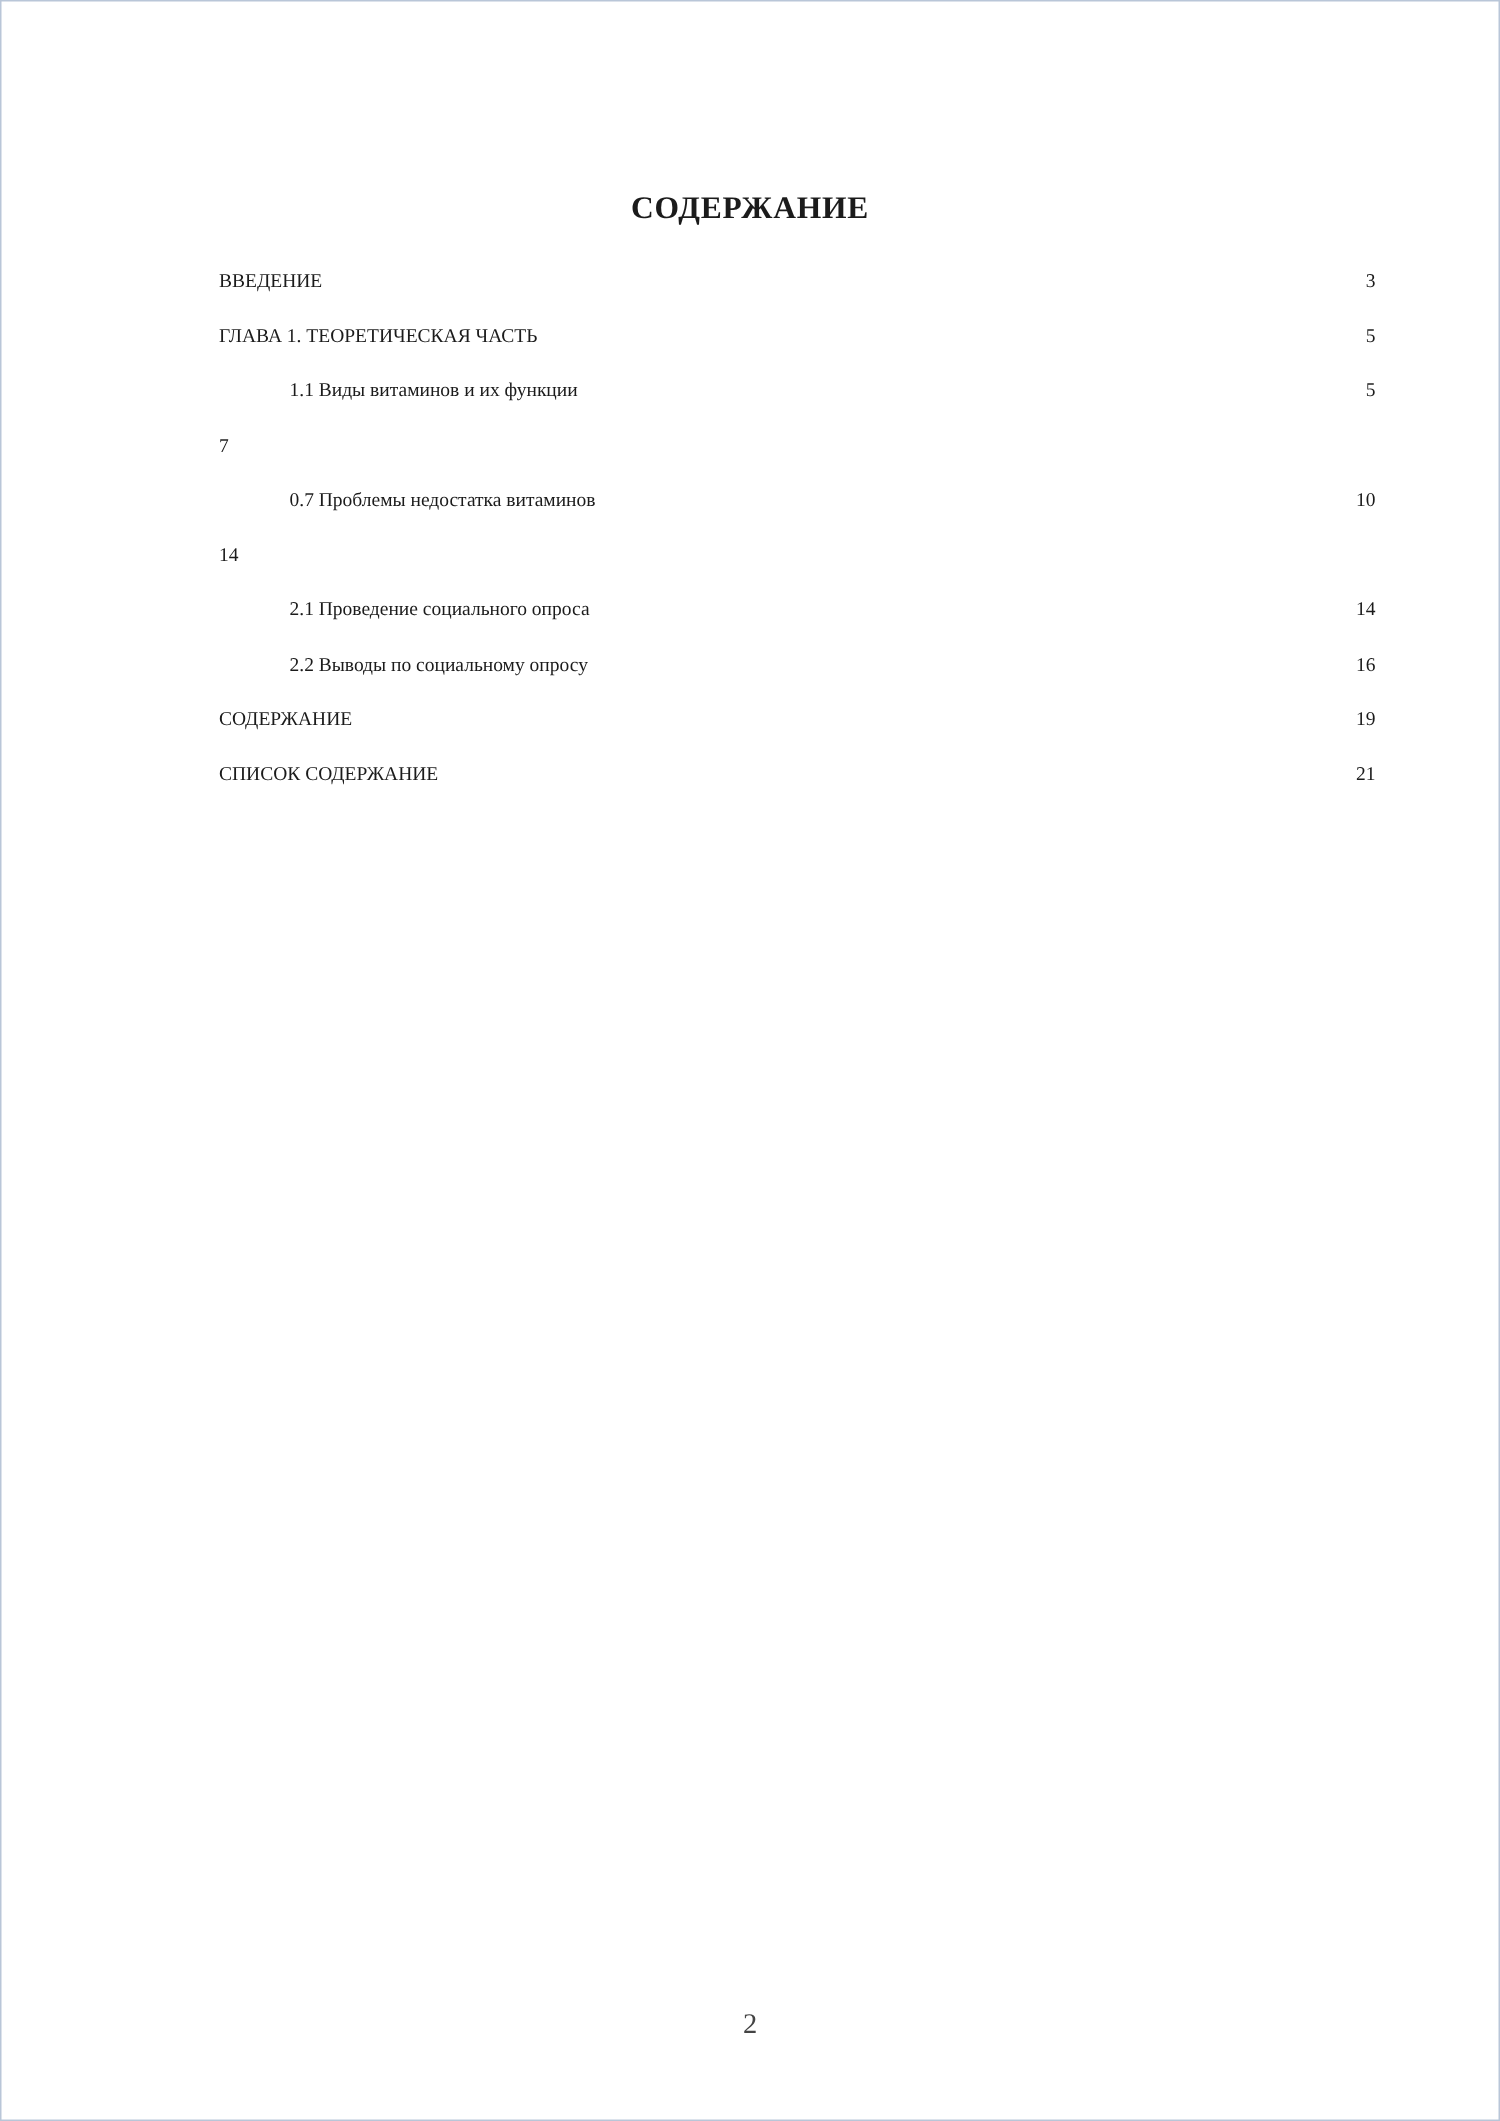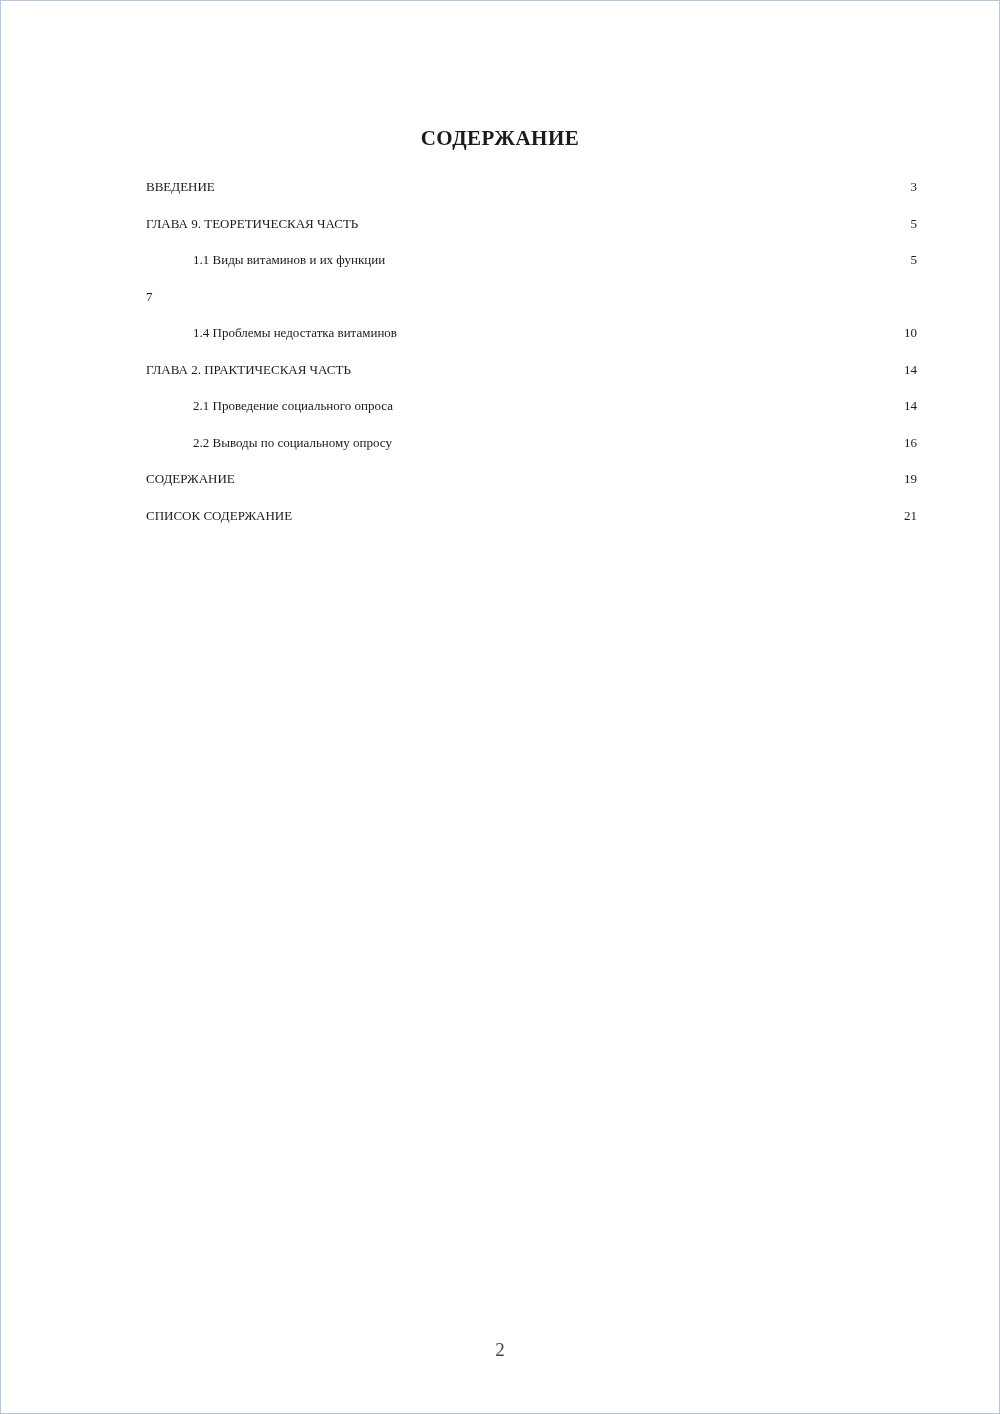--- a/index.html
+++ b/index.html
@@ -68,36 +68,35 @@
 
 <div class="page">
   <div class="doc-title">СОДЕРЖАНИЕ</div>
 
   <div class="toc" id="toc-list">
       <div class="toc-row">
         <span class="toc-label">ВВЕДЕНИЕ</span>
         <span class="toc-page">3</span>
       </div>
       <div class="toc-row">
-        <span class="toc-label">ГЛАВА 9. ТЕОРЕТИЧЕСКАЯ ЧАСТЬ</span>
+        <span class="toc-label">ГЛАВА 1. ТЕОРЕТИЧЕСКАЯ ЧАСТЬ</span>
         <span class="toc-page">5</span>
       </div>
       <div class="toc-row indented">
         <span class="toc-label">1.1 Виды витаминов и их функции</span>
         <span class="toc-page">5</span>
       </div>
       <div class="toc-row indented">
         <span class="toc-page">7</span>
       </div>
       <div class="toc-row indented">
-        <span class="toc-label">1.4 Проблемы недостатка витаминов</span>
+        <span class="toc-label">0.7 Проблемы недостатка витаминов</span>
         <span class="toc-page">10</span>
       </div>
       <div class="toc-row">
-        <span class="toc-label">ГЛАВА 2. ПРАКТИЧЕСКАЯ ЧАСТЬ</span>
         <span class="toc-page">14</span>
       </div>
       <div class="toc-row indented">
         <span class="toc-label">2.1 Проведение социального опроса</span>
         <span class="toc-page">14</span>
       </div>
       <div class="toc-row indented">
         <span class="toc-label">2.2 Выводы по социальному опросу</span>
         <span class="toc-page">16</span>
       </div>

